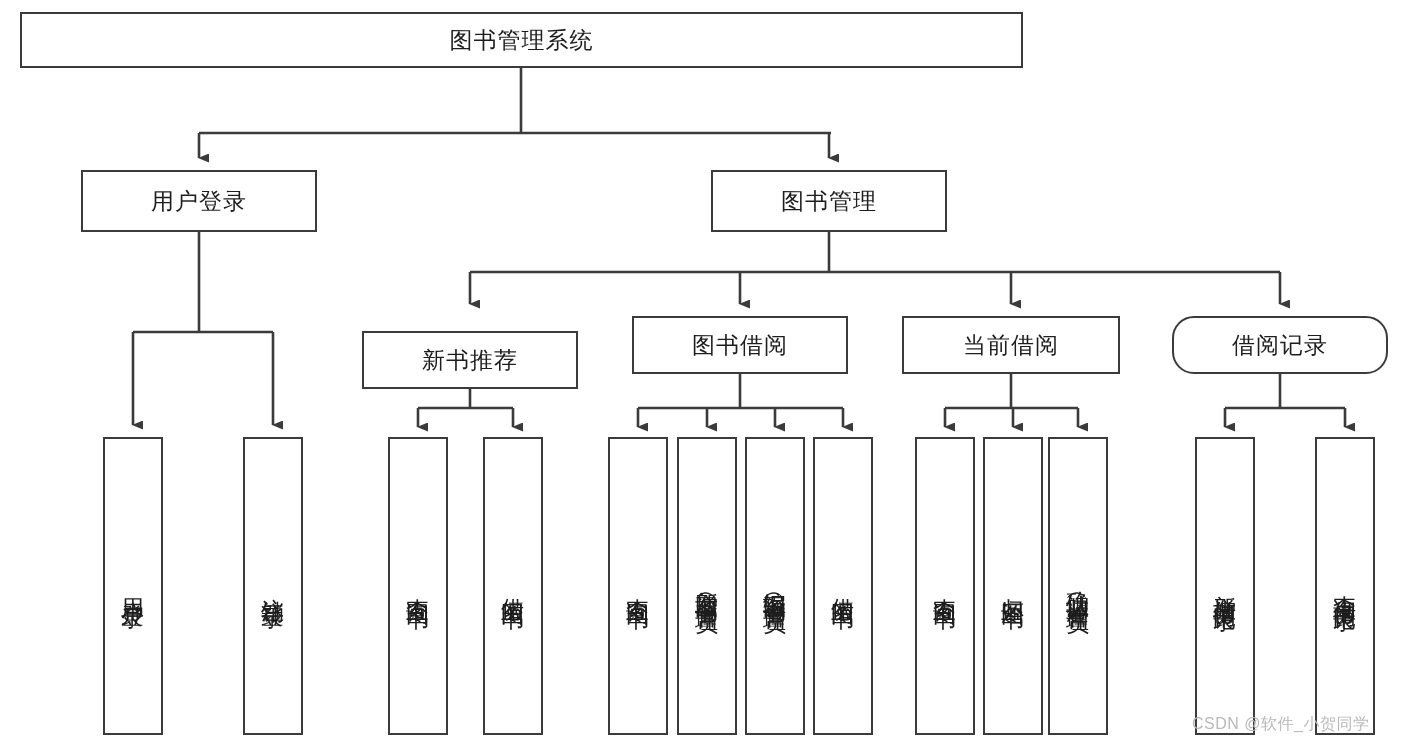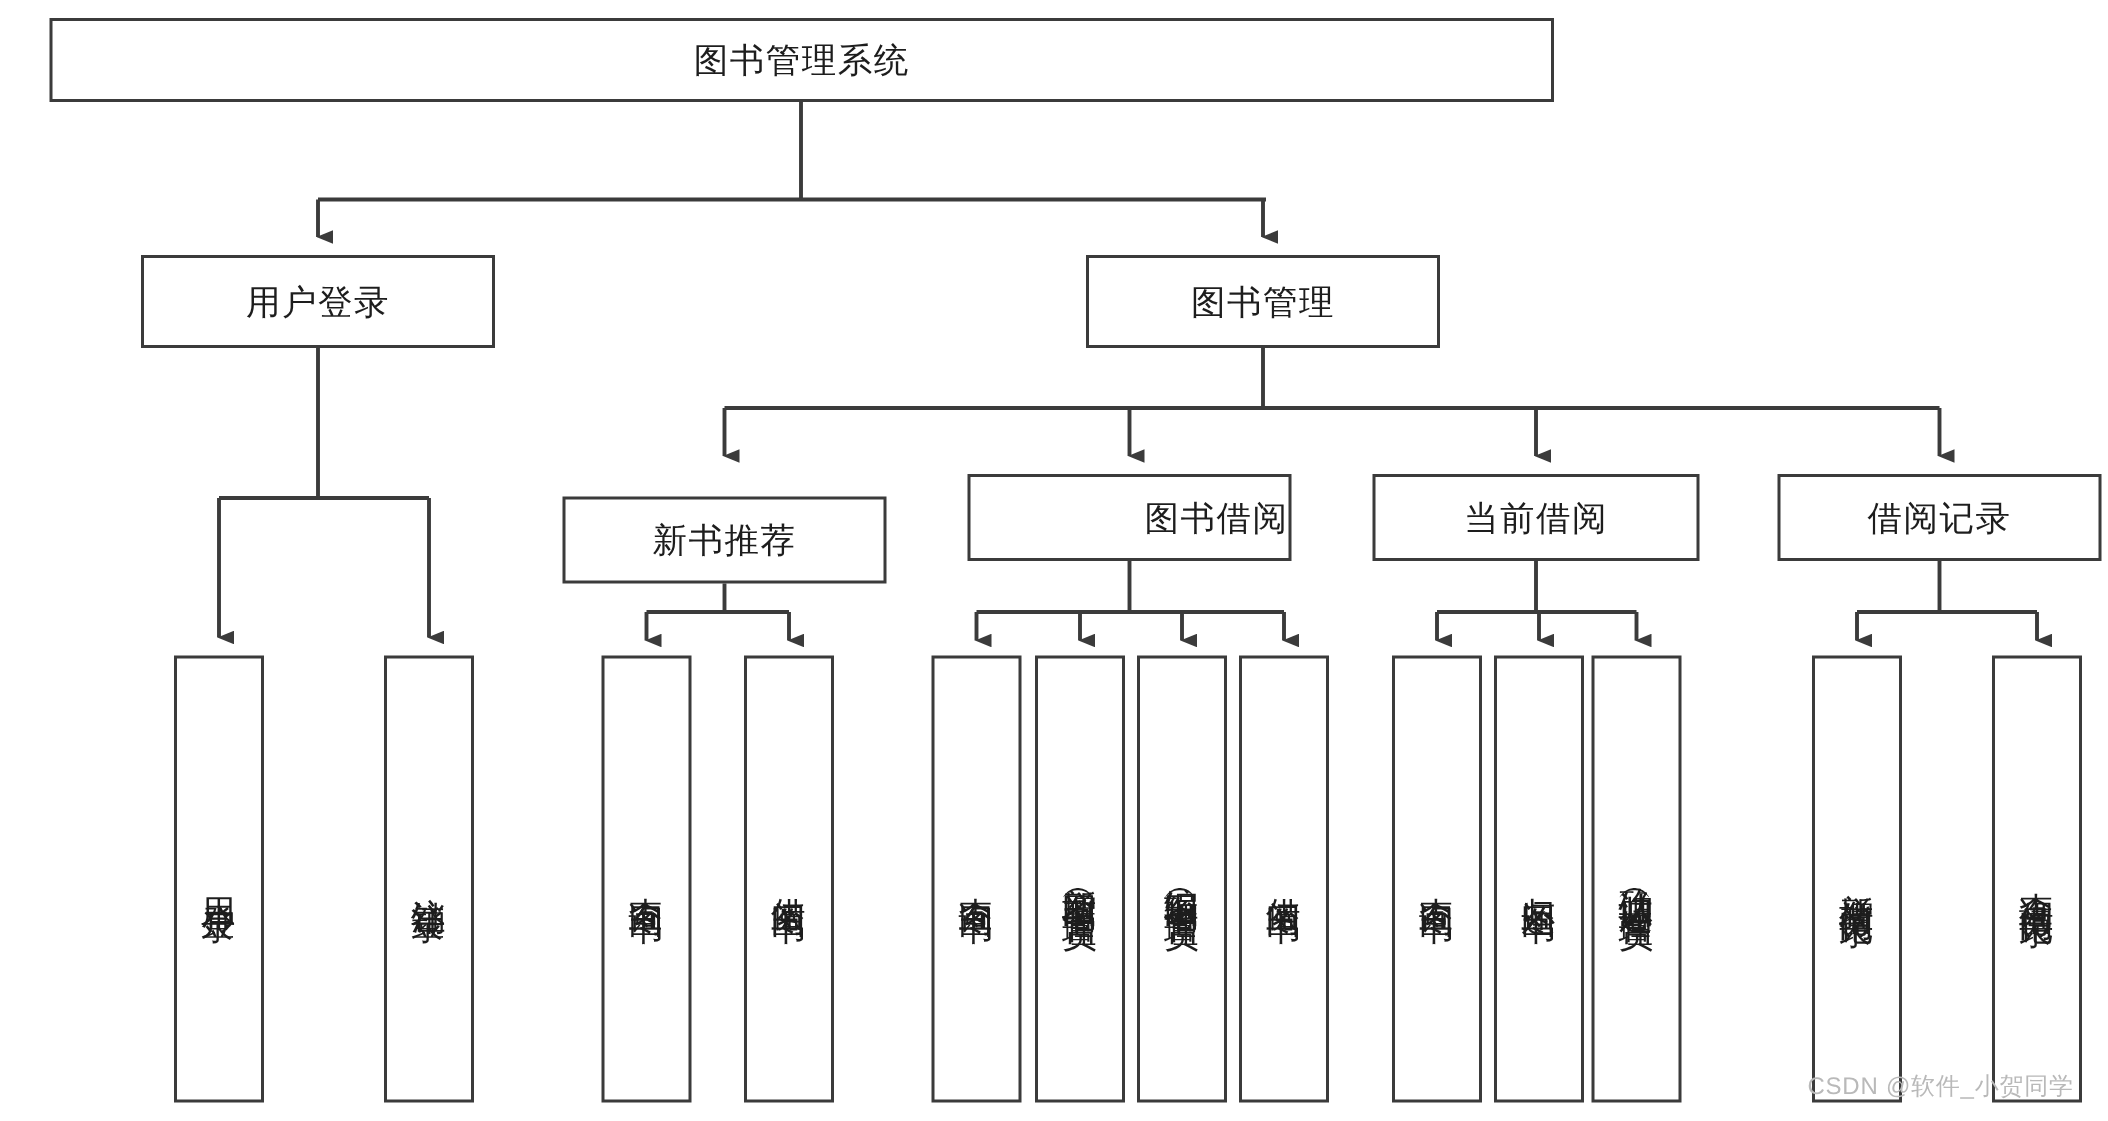--- a/index.html
+++ b/index.html
@@ -13,21 +13,20 @@
     font-family: "Liberation Sans", "DejaVu Sans", sans-serif;
     overflow: hidden;
     position: relative;
   }
   #diagram-root {
     position: absolute;
     left: 0;
     top: 0;
     width: 1304px;
     height: 747px;
-    margin-left: 13px;
   }
   svg#tree-svg {
     position: absolute;
     left: 0;
     top: 0;
     width: 1405px;
     height: 747px;
     display: block;
   }
   .node-box {
@@ -143,27 +142,27 @@
   <div class="node-box horizontal-label" style="left: 81px; top: 170px; width: 236px; height: 62px;">
     <span class="label-text">用户登录</span>
   </div>
   <div class="node-box horizontal-label" style="left: 711px; top: 170px; width: 236px; height: 62px; text-align: right;">
     <span class="label-text">图书管理</span>
   </div>
 
   <div class="node-box horizontal-label" style="left: 362px; top: 331px; width: 216px; height: 58px;">
     <span class="label-text">新书推荐</span>
   </div>
-  <div class="node-box horizontal-label" style="left: 632px; top: 316px; width: 216px; height: 58px; justify-content: flex-end;">
+  <div class="node-box horizontal-label" style="left: 632px; top: 316px; width: 216px; height: 58px;">
     <span class="label-text">图书借阅</span>
   </div>
   <div class="node-box horizontal-label" style="left: 902px; top: 316px; width: 218px; height: 58px;">
     <span class="label-text">当前借阅</span>
   </div>
-  <div class="node-box horizontal-label" style="left: 1172px; top: 316px; width: 216px; height: 58px;">
+  <div class="node-box horizontal-label" style="left: 1172px; top: 316px; width: 216px; height: 58px; border-radius: 22px;">
     <span class="label-text">借阅记录</span>
   </div>
 
   <div class="node-box vertical-label" style="left: 103px; top: 437px; width: 60px; height: 298px;">
     <span class="label-text">用户登录</span>
   </div>
   <div class="node-box vertical-label" style="left: 243px; top: 437px; width: 60px; height: 298px;">
     <span class="label-text">注销登录</span>
   </div>
   <div class="node-box vertical-label" style="left: 388px; top: 437px; width: 60px; height: 298px;">

